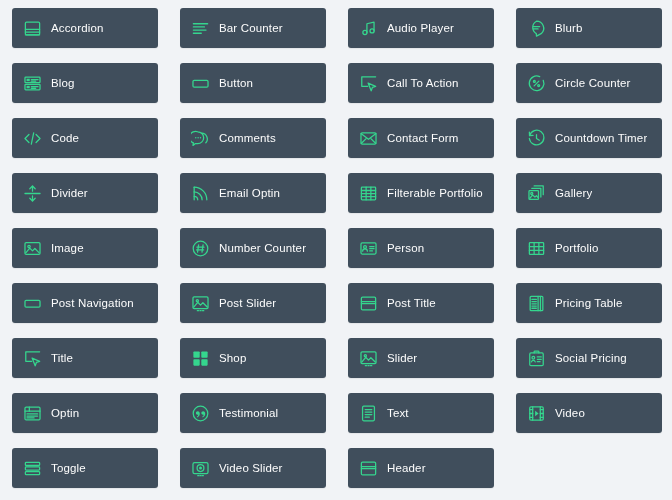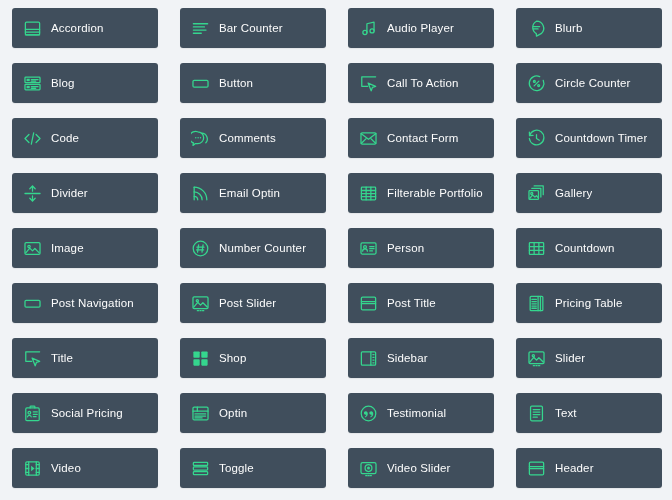--- a/index.html
+++ b/index.html
@@ -283,21 +283,21 @@
     <div class="module-card">
       <span class="module-icon">
         <svg viewBox="0 0 24 24">
           <rect x="3" y="4.5" width="18" height="15" rx="1" fill="none" stroke="currentColor" stroke-width="1.6" stroke-linecap="round" stroke-linejoin="round"></rect>
           <line x1="3" y1="9.5" x2="21" y2="9.5" fill="none" stroke="currentColor" stroke-width="1.6" stroke-linecap="round" stroke-linejoin="round"></line>
           <line x1="3" y1="14.5" x2="21" y2="14.5" fill="none" stroke="currentColor" stroke-width="1.6" stroke-linecap="round" stroke-linejoin="round"></line>
           <line x1="9" y1="4.5" x2="9" y2="19.5" fill="none" stroke="currentColor" stroke-width="1.6" stroke-linecap="round" stroke-linejoin="round"></line>
           <line x1="15" y1="4.5" x2="15" y2="19.5" fill="none" stroke="currentColor" stroke-width="1.6" stroke-linecap="round" stroke-linejoin="round"></line>
         </svg>
       </span>
-      <span class="module-label">Countdown</span>
+      <span class="module-label">Portfolio</span>
     </div>
     <div class="module-card">
       <span class="module-icon">
         <svg viewBox="0 0 24 24">
           <rect x="2.5" y="8" width="19" height="8.5" rx="1.5" fill="none" stroke="currentColor" stroke-width="1.6" stroke-linecap="round" stroke-linejoin="round"></rect>
         </svg>
       </span>
       <span class="module-label">Post Navigation</span>
     </div>
     <div class="module-card">
@@ -350,33 +350,20 @@
     <div class="module-card">
       <span class="module-icon">
         <svg viewBox="0 0 24 24">
           <rect x="3" y="3" width="8" height="8" rx="1" fill="currentColor" stroke="none"></rect>
           <rect x="13" y="3" width="8" height="8" rx="1" fill="currentColor" stroke="none"></rect>
           <rect x="3" y="13" width="8" height="8" rx="1" fill="currentColor" stroke="none"></rect>
           <rect x="13" y="13" width="8" height="8" rx="1" fill="currentColor" stroke="none"></rect>
         </svg>
       </span>
       <span class="module-label">Shop</span>
-    </div>
-    <div class="module-card">
-      <span class="module-icon">
-        <svg viewBox="0 0 24 24">
-          <rect x="3" y="3.5" width="18" height="17" rx="1.2" fill="none" stroke="currentColor" stroke-width="1.6" stroke-linecap="round" stroke-linejoin="round"></rect>
-          <line x1="15" y1="3.5" x2="15" y2="20.5" fill="none" stroke="currentColor" stroke-width="1.6" stroke-linecap="round" stroke-linejoin="round"></line>
-          <line x1="17.5" y1="7" x2="19" y2="7" fill="none" stroke="currentColor" stroke-width="1.6" stroke-linecap="round" stroke-linejoin="round"></line>
-          <line x1="17.5" y1="10.5" x2="19" y2="10.5" fill="none" stroke="currentColor" stroke-width="1.6" stroke-linecap="round" stroke-linejoin="round"></line>
-          <line x1="17.5" y1="14" x2="19" y2="14" fill="none" stroke="currentColor" stroke-width="1.6" stroke-linecap="round" stroke-linejoin="round"></line>
-          <line x1="17.5" y1="17.5" x2="19" y2="17.5" fill="none" stroke="currentColor" stroke-width="1.6" stroke-linecap="round" stroke-linejoin="round"></line>
-        </svg>
-      </span>
-      <span class="module-label">Sidebar</span>
     </div>
     <div class="module-card">
       <span class="module-icon">
         <svg viewBox="0 0 24 24">
           <rect x="2.5" y="3.5" width="19" height="15" rx="1.5" fill="none" stroke="currentColor" stroke-width="1.6" stroke-linecap="round" stroke-linejoin="round"></rect>
           <circle cx="8" cy="8.5" r="1.4" fill="none" stroke="currentColor" stroke-width="1.6" stroke-linecap="round" stroke-linejoin="round"></circle>
           <polyline points="3.5,16.5 8.5,10.5 12,14 15,11 20.5,16.5" fill="none" stroke="currentColor" stroke-width="1.6" stroke-linecap="round" stroke-linejoin="round"></polyline>
           <line x1="8" y1="21" x2="9.5" y2="21" fill="none" stroke="currentColor" stroke-width="1.6" stroke-linecap="round" stroke-linejoin="round"></line>
           <line x1="11.3" y1="21" x2="12.8" y2="21" fill="none" stroke="currentColor" stroke-width="1.6" stroke-linecap="round" stroke-linejoin="round"></line>
           <line x1="14.6" y1="21" x2="16.1" y2="21" fill="none" stroke="currentColor" stroke-width="1.6" stroke-linecap="round" stroke-linejoin="round"></line>

